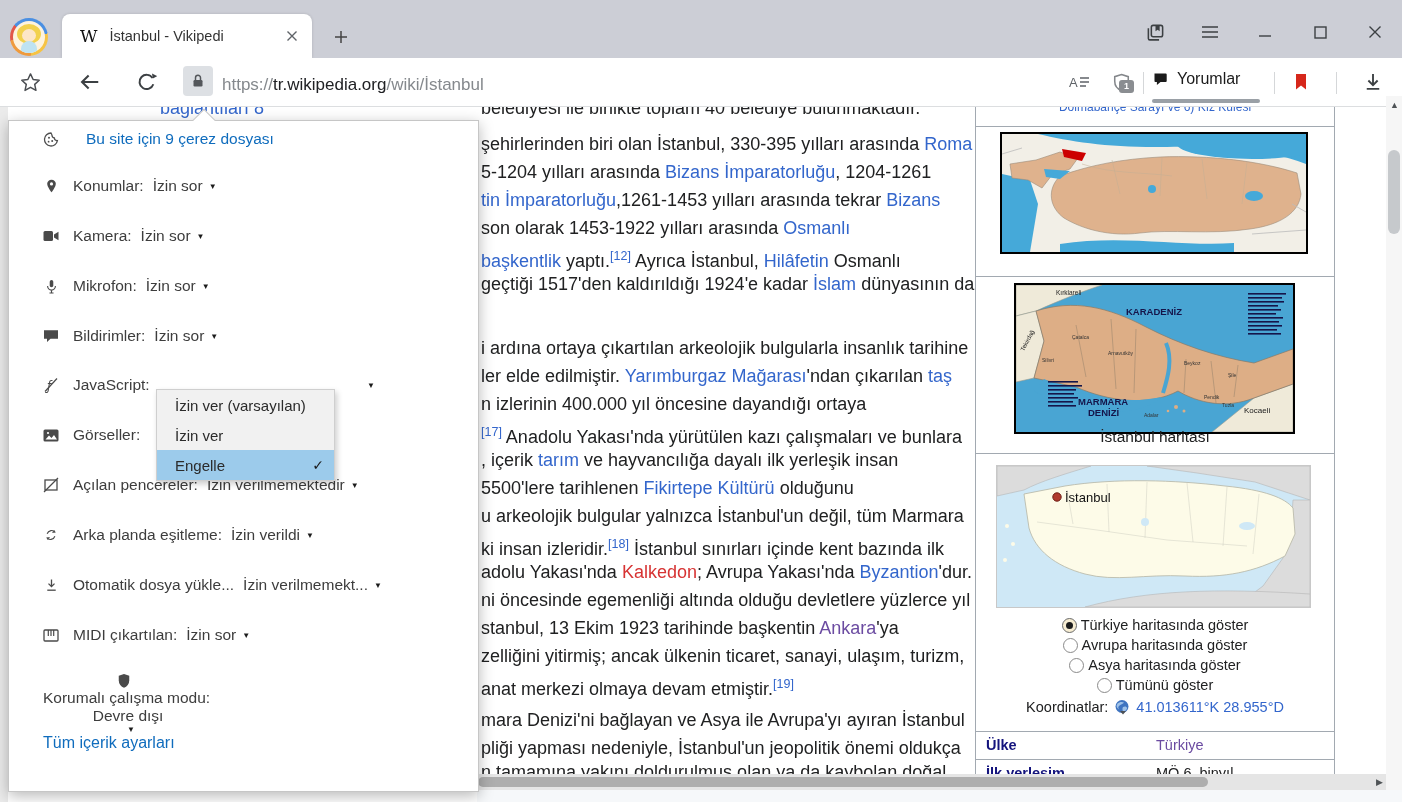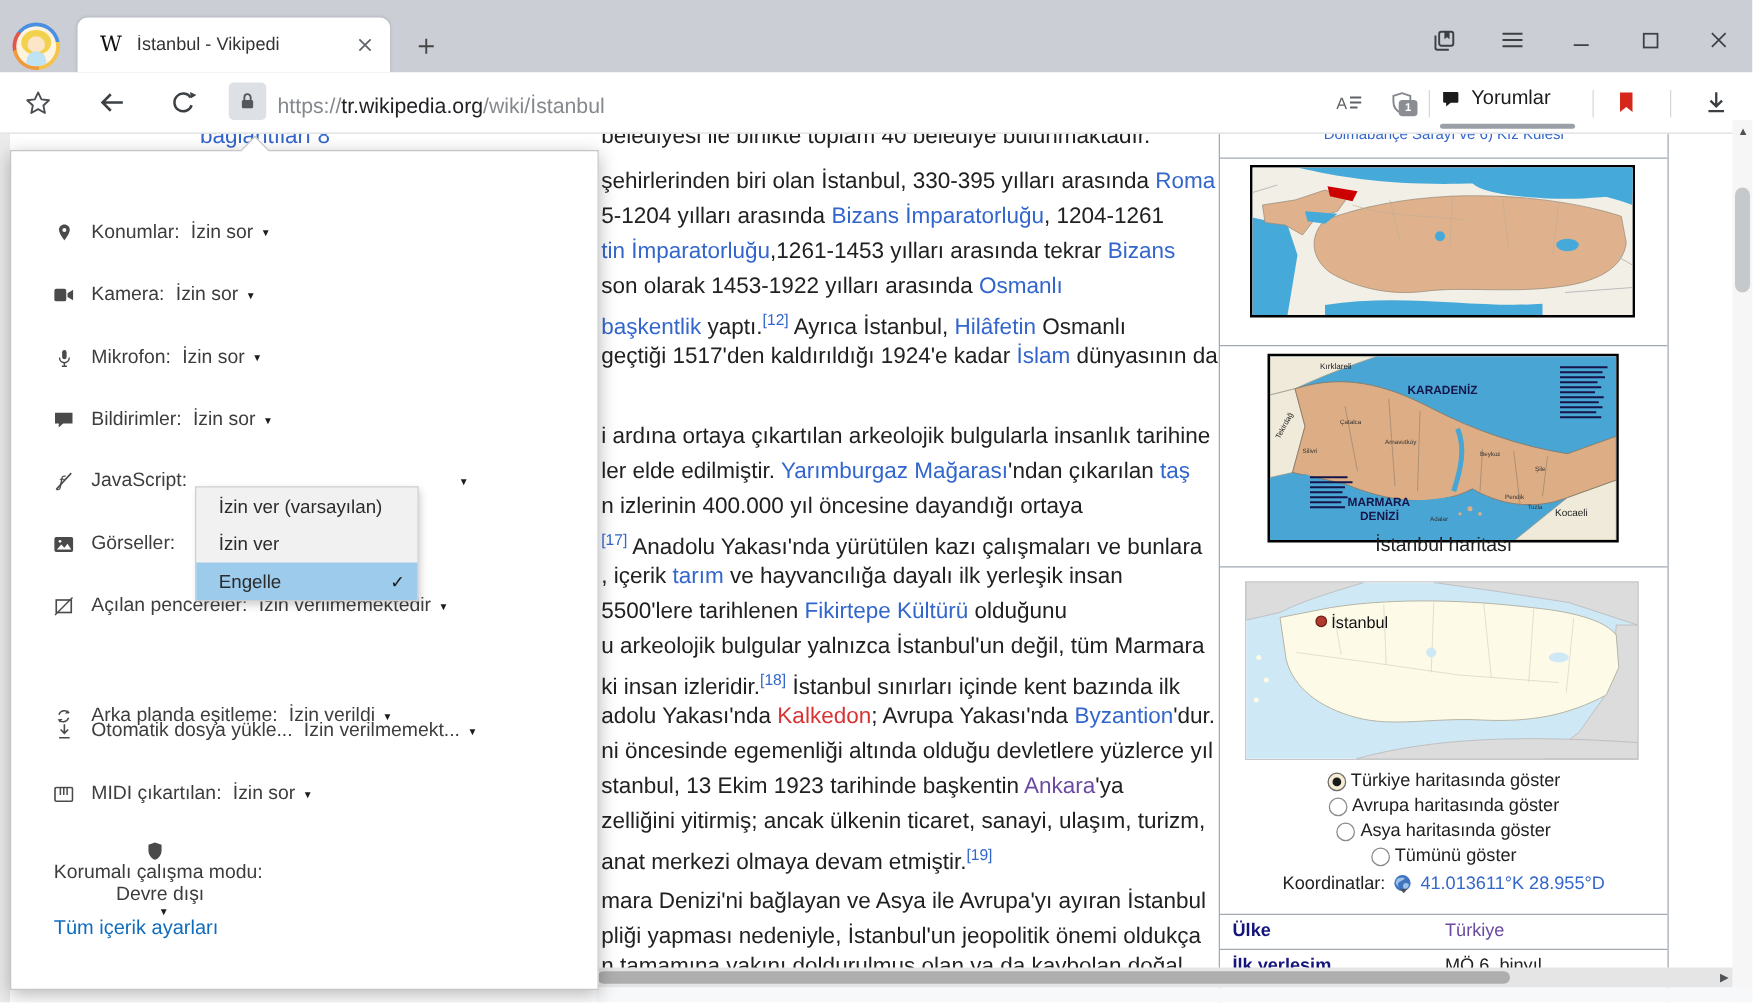--- a/index.html
+++ b/index.html
@@ -354,20 +354,31 @@
   </div>
   <div class="ibline" style="top:663px;"></div>
   <div>
     <span class="ibrow-label" style="top:669px;">İlk yerleşim</span>
     <span class="ibrow-value" style="top:669px;">MÖ 6. binyıl</span>
   </div>
 </div>
 
 <div class="abs" id="notch"></div>
 <div class="abs" id="panel">
+  <div id="cookielink">
+    <span class="picon">
+      <svg width="17" height="17" viewBox="0 0 16 16">
+          <path d="M8 1.5a6.5 6.5 0 1 0 6.4 7.6 2.6 2.6 0 0 1-3-2.6A2.8 2.8 0 0 1 9 3.8 6.6 6.6 0 0 0 8 1.5z" fill="none" stroke="#4f4f4f" stroke-width="1.3"></path>
+          <circle cx="6" cy="6.3" r="1" fill="#4f4f4f"></circle>
+          <circle cx="9.2" cy="9.6" r="1" fill="#4f4f4f"></circle>
+          <circle cx="5.6" cy="10.2" r="0.9" fill="#4f4f4f"></circle>
+        </svg>
+    </span>
+    <span>Bu site için 9 çerez dosyası</span>
+  </div>
 
   <div class="prow" style="top:53px;">
     <span class="picon">
         <svg width="15" height="16" viewBox="0 0 16 16">
           <path d="M8 1.2C5.4 1.2 3.4 3.2 3.4 5.7 3.4 9.1 8 14.8 8 14.8s4.6-5.7 4.6-9.1C12.6 3.2 10.6 1.2 8 1.2z" fill="#4a4a4a"></path>
           <circle cx="8" cy="5.8" r="1.7" fill="#fff"></circle>
         </svg>
       </span>
     <span class="plabel">Konumlar:</span>
     <span class="pvalue">İzin sor</span>
@@ -430,21 +441,21 @@
     <span class="picon">
         <svg width="16" height="16" viewBox="0 0 16 16">
           <rect x="2" y="3" width="12" height="10" fill="none" stroke="#4a4a4a" stroke-width="1.3"></rect>
           <path d="M1 15 15 1" stroke="#4a4a4a" stroke-width="1.2"></path>
         </svg>
       </span>
     <span class="plabel">Açılan pencereler:</span>
     <span class="pvalue">İzin verilmemektedir</span>
     <span class="pcaret">▼</span>
   </div>
-  <div class="prow" style="top:402px;margin-top:38px;">
+  <div class="prow" style="top:402px;">
     <span class="picon">
         <svg width="14" height="14" viewBox="0 0 16 16">
           <path d="M13 5.2A5.3 5.3 0 0 0 3.6 6.6" fill="none" stroke="#4a4a4a" stroke-width="1.3"></path>
           <path d="M3 10.8a5.3 5.3 0 0 0 9.4-1.4" fill="none" stroke="#4a4a4a" stroke-width="1.3"></path>
           <path d="M12.2 2.2v3.2H9z" fill="#4a4a4a"></path>
           <path d="M3.8 13.8V10.6H7z" fill="#4a4a4a"></path>
         </svg>
       </span>
     <span class="plabel">Arka planda eşitleme:</span>
     <span class="pvalue">İzin verildi</span>

